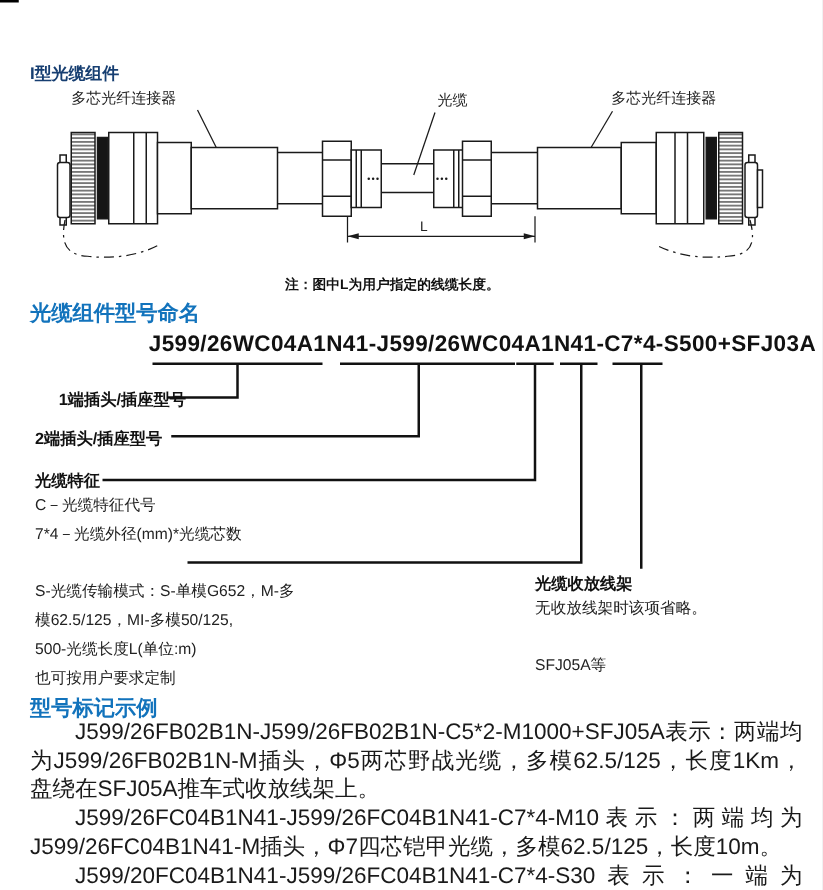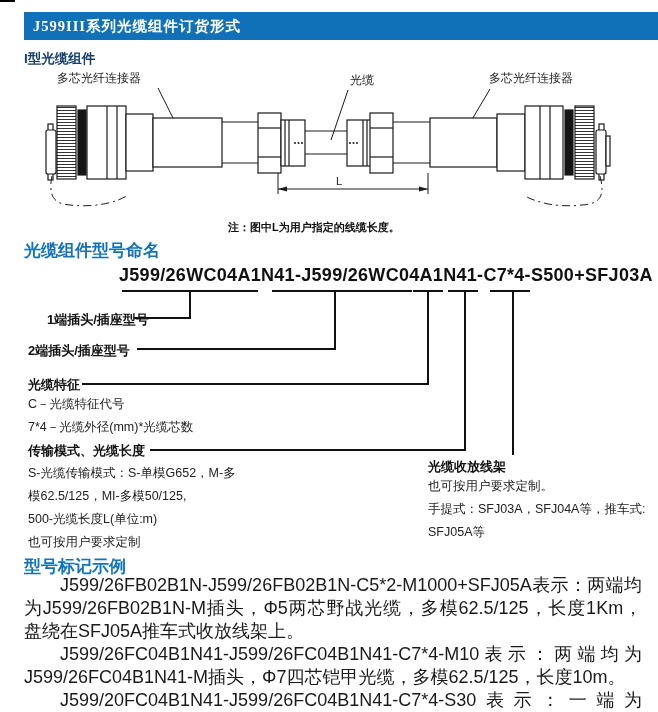--- a/index.html
+++ b/index.html
@@ -39,23 +39,20 @@
     text-align:justify;
   }
 </style>
 </head>
 <body>
 
 <div class="page">
 
   <div class="corner-mark"></div>
 
-  <div class="header-bar">
-    <div class="title">J599III系列光缆组件订货形式</div>
-  </div>
 
   <div class="section-sub">I型光缆组件</div>
 
   <svg class="diagram-svg" width="658" height="162" viewBox="0 0 658 162">
     <defs>
       <pattern id="knurl" width="4" height="3" patternUnits="userSpaceOnUse">
         <rect width="4" height="3" fill="#ffffff"></rect>
         <line x1="0" y1="1.5" x2="4" y2="1.5" stroke="#333" stroke-width="1"></line>
       </pattern>
     </defs>
@@ -147,29 +144,27 @@
       <polyline points="150,165 465,165 465,6"></polyline>
       <line x1="513" y1="6" x2="513" y2="170"></line>
     </g>
   </svg>
 
   <div class="co-label" style="left:28px;top:311px;margin-left:19px;">1端插头/插座型号</div>
   <div class="co-label" style="left:28px;top:342px;">2端插头/插座型号</div>
   <div class="co-label" style="left:28px;top:376px;">光缆特征</div>
   <div class="co-text" style="left:28px;top:396px;text-align:center;">C－光缆特征代号</div>
   <div class="co-text" style="left:28px;top:419px;">7*4－光缆外径(mm)*光缆芯数</div>
-  <div class="co-label" style="left:28px;top:442px;">传输模式、光缆长度</div>
   <div class="co-text" style="left:28px;top:465px;">S-光缆传输模式：S-单模G652，M-多</div>
   <div class="co-text" style="left:28px;top:488px;">模62.5/125，MI-多模50/125,</div>
   <div class="co-text" style="left:28px;top:511px;">500-光缆长度L(单位:m)</div>
   <div class="co-text" style="left:28px;top:534px;">也可按用户要求定制</div>
 
   <div class="co-label" style="left:428px;top:458px;">光缆收放线架</div>
-  <div class="co-text" style="left:428px;top:478px;">也可按用户要求定制。</div>
-  <div class="co-text" style="left:428px;top:501px;">手提式：SFJ03A，SFJ04A等，推车式:</div>
+  <div class="co-text" style="left:428px;top:478px;">无收放线架时该项省略。</div>
   <div class="co-text" style="left:428px;top:524px;">SFJ05A等</div>
 
   <div class="blue-heading" style="left:24px;top:555px;">型号标记示例</div>
   <div class="examples">
     <p>J599/26FB02B1N-J599/26FB02B1N-C5*2-M1000+SFJ05A表示：两端均为J599/26FB02B1N-M插头，Φ5两芯野战光缆，多模62.5/125，长度1Km，盘绕在SFJ05A推车式收放线架上。</p>
     <p>J599/26FC04B1N41-J599/26FC04B1N41-C7*4-M10表示：两端均为J599/26FC04B1N41-M插头，Φ7四芯铠甲光缆，多模62.5/125，长度10m。</p>
     <p>J599/20FC04B1N41-J599/26FC04B1N41-C7*4-S30表示：一端为J599/20FC04B1N41-S插座，二端为J599/26FC04B1N41-S插头，Φ7四芯铠装光缆，单模9/125，长度30m 。</p>
   </div>
 
 </div>

